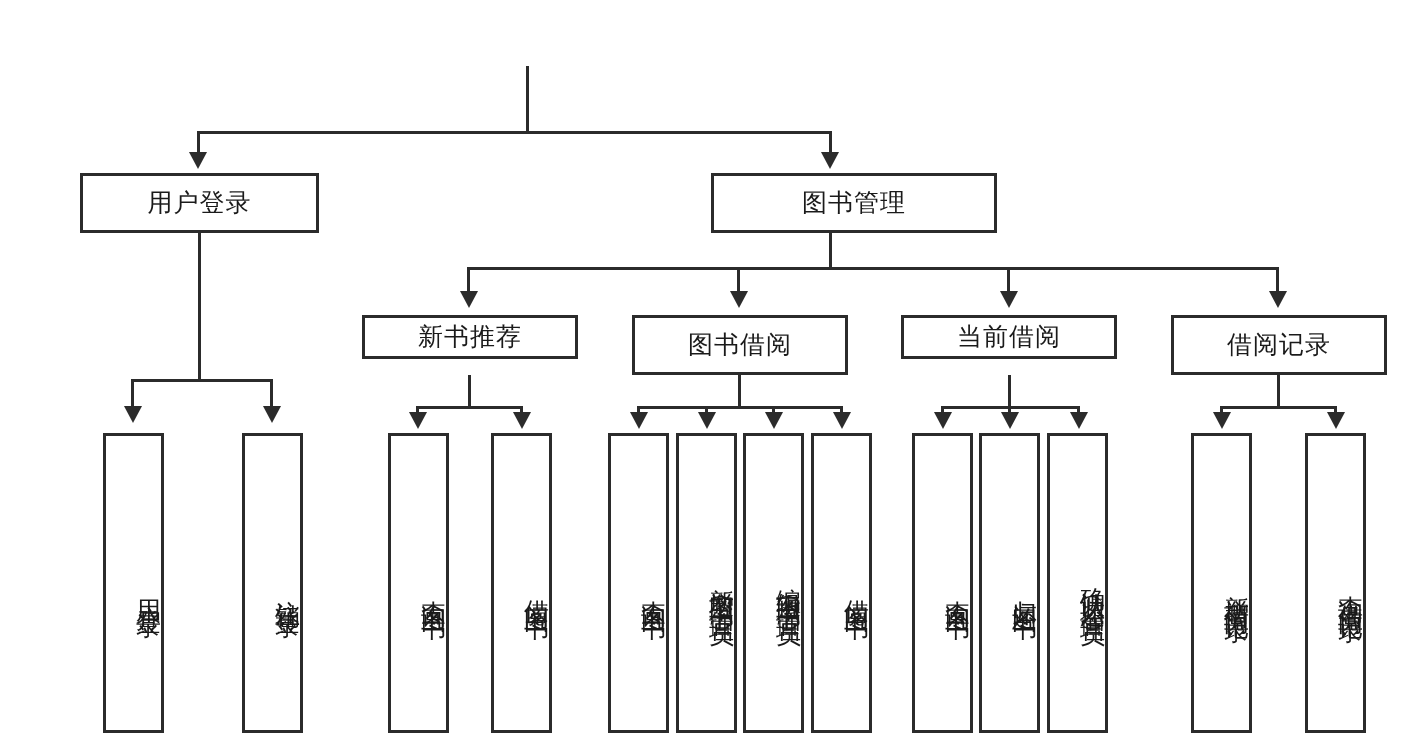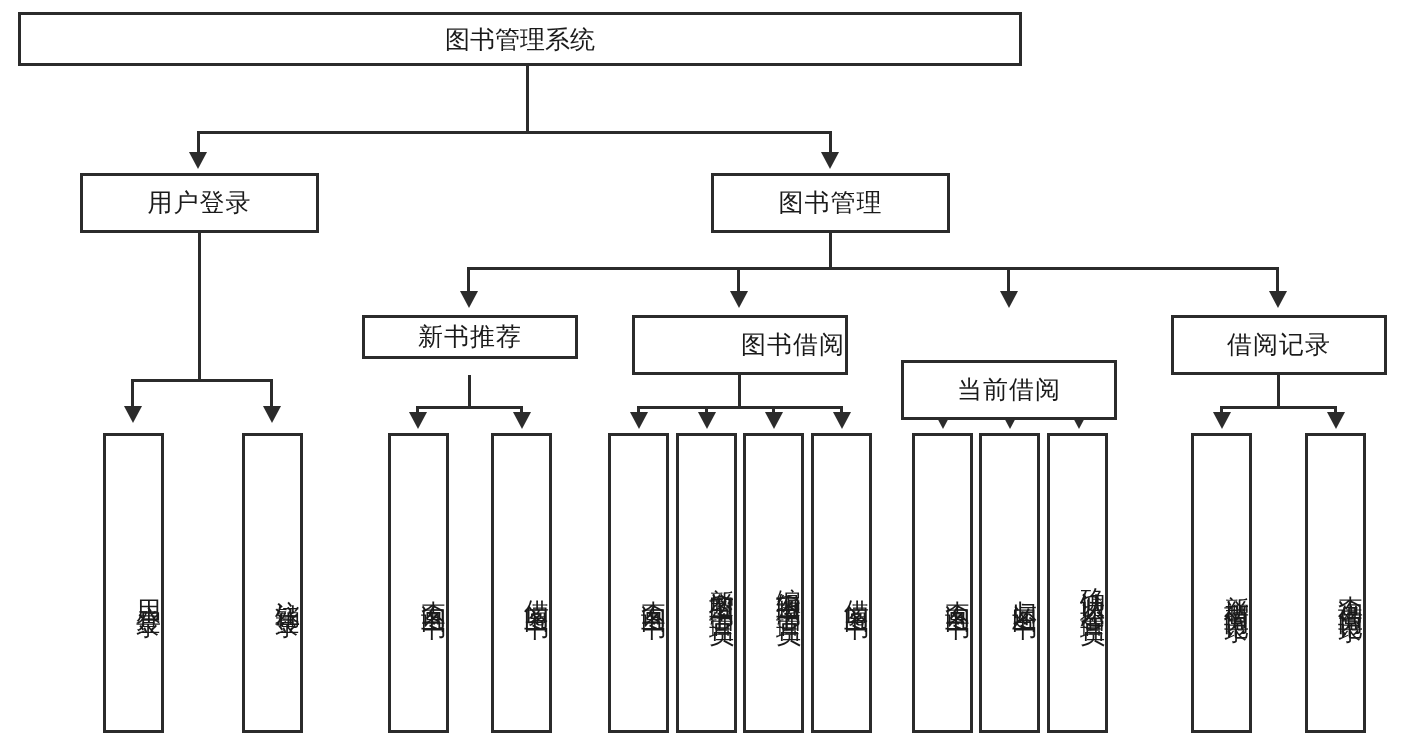--- a/index.html
+++ b/index.html
@@ -82,38 +82,35 @@
     z-index: 6;
     white-space: nowrap;
     font-family: "DejaVu Sans", "Liberation Sans", sans-serif;
   }
 </style>
 </head>
 <body>
 
 <div id="canvas">
 
-  <div class="node root" style="left:18px; top:12px; width:1004px; height:54px;">
-    <span>图书管理系统</span>
-  </div>
 
   <div class="vline" style="left:526px; top:66px; width:3px; height:66px;"></div>
 
   <div class="hline" style="left:197px; top:131px; width:635px; height:3px;"></div>
 
   <div class="vline" style="left:197px; top:131px; width:3px; height:24px;"></div>
   <div class="arrow" style="left:189px; top:152px;"></div>
   <div class="vline" style="left:829px; top:131px; width:3px; height:24px;"></div>
   <div class="arrow" style="left:821px; top:152px;"></div>
 
   <div class="node h" style="left:80px; top:173px; width:239px; height:60px;">
     <span>用户登录</span>
   </div>
 
-  <div class="node h" style="left:711px; top:173px; width:239px; height:60px;">
+  <div class="node h" style="left:711px; top:173px; width:286px; height:60px;">
     <span>图书管理</span>
   </div>
 
   <div class="vline" style="left:198px; top:233px; width:3px; height:148px;"></div>
   <div class="hline" style="left:131px; top:379px; width:139px; height:3px;"></div>
   <div class="vline" style="left:131px; top:379px; width:3px; height:30px;"></div>
   <div class="arrow" style="left:124px; top:406px;"></div>
   <div class="vline" style="left:270px; top:379px; width:3px; height:30px;"></div>
   <div class="arrow" style="left:263px; top:406px;"></div>
 
@@ -128,24 +125,24 @@
 
   <div class="vline" style="left:1007px; top:267px; width:3px; height:27px;"></div>
   <div class="arrow" style="left:1000px; top:291px;"></div>
 
   <div class="vline" style="left:1276px; top:267px; width:3px; height:27px;"></div>
   <div class="arrow" style="left:1269px; top:291px;"></div>
 
   <div class="node h" style="left:362px; top:315px; width:216px; height:44px;">
     <span>新书推荐</span>
   </div>
-  <div class="node h" style="left:632px; top:315px; width:216px; height:60px;justify-content:flex-end;">
+  <div class="node h" style="left:632px; top:315px; width:216px; height:60px;">
     <span>图书借阅</span>
   </div>
-  <div class="node h" style="left:901px; top:315px; width:216px; height:60px;margin-top:45px;">
+  <div class="node h" style="left:901px; top:315px; width:216px; height:44px;">
     <span>当前借阅</span>
   </div>
   <div class="node h" style="left:1171px; top:315px; width:216px; height:60px;">
     <span>借阅记录</span>
   </div>
 
   <div class="vline" style="left:468px; top:375px; width:3px; height:33px;"></div>
   <div class="hline" style="left:416px; top:406px; width:107px; height:3px;"></div>
   <div class="vline" style="left:416px; top:406px; width:3px; height:12px;"></div>
   <div class="arrow" style="left:409px; top:412px;"></div>

